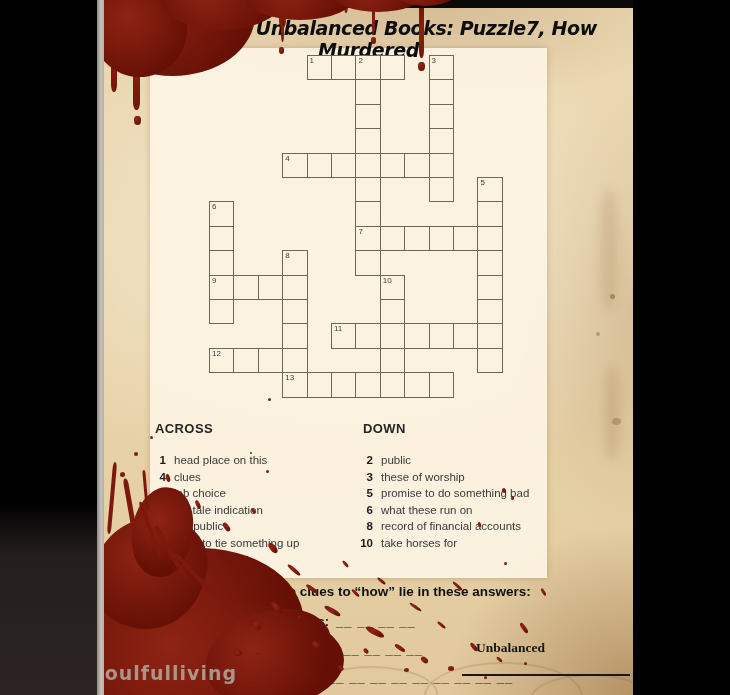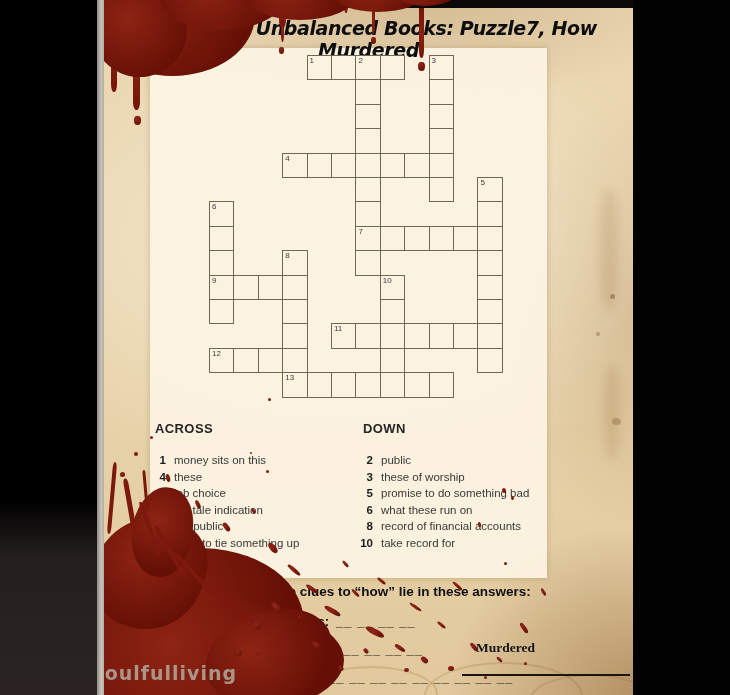--- a/index.html
+++ b/index.html
@@ -177,25 +177,25 @@
         <div class="cell" style="left: 251.4px; top: 372.2px;"></div>
         <div class="cell" style="left: 275.8px; top: 372.2px;"></div>
         <div class="cell" style="left: 300.2px; top: 372.2px;"></div>
         <div class="cell" style="left: 324.6px; top: 372.2px;"></div>
       </div>
 
     <div class="clue-header" style="left:51px;top:421px;text-align:center;">ACROSS</div>
     <div class="clue-list across" id="across-list" style="left:48px;top:452px;">
         <div class="clue-row">
           <span class="clue-num">1</span>
-          <span class="clue-txt">money sits on this</span>
+          <span class="clue-txt">head place on this</span>
         </div>
         <div class="clue-row">
           <span class="clue-num">4</span>
-          <span class="clue-txt">these</span>
+          <span class="clue-txt">clues</span>
         </div>
         <div class="clue-row">
           <span class="clue-num">7</span>
           <span class="clue-txt">job choice</span>
         </div>
         <div class="clue-row">
           <span class="clue-num">9</span>
           <span class="clue-txt">tell-tale indication</span>
         </div>
         <div class="clue-row">
@@ -229,41 +229,41 @@
         <div class="clue-row">
           <span class="clue-num">6</span>
           <span class="clue-txt">what these run on</span>
         </div>
         <div class="clue-row">
           <span class="clue-num">8</span>
           <span class="clue-txt">record of financial accounts</span>
         </div>
         <div class="clue-row">
           <span class="clue-num">10</span>
-          <span class="clue-txt">take record for</span>
+          <span class="clue-txt">take horses for</span>
         </div>
       </div>
 
     <div class="intro">The clues to “how” lie in these answers:</div>
     <div id="answer-lines">
         <div class="ans-row" style="top: 614px;">
           <span class="ans-label">1 across:</span>
           <span class="ans-blanks">__&nbsp;__&nbsp;__&nbsp;__</span>
         </div>
         <div class="ans-row" style="top: 642px;">
           <span class="ans-label">12 across:</span>
           <span class="ans-blanks">__&nbsp;__&nbsp;__&nbsp;__</span>
         </div>
         <div class="ans-row" style="top: 670px;">
           <span class="ans-label">2 down:</span>
           <span class="ans-blanks">__&nbsp;__&nbsp;__&nbsp;__&nbsp;__&nbsp;__&nbsp;__&nbsp;__&nbsp;__</span>
         </div>
       </div>
 
-    <div class="deduction">Murdered</div>
+    <div class="deduction">Unbalanced</div>
     <div class="deduction-line"></div>
 
     <div id="blood-top">
         <div class="blood pool" style="left: -14px; top: -46px; width: 165px; height: 122px; border-radius: 50%;"></div>
         <div class="blood pool" style="left: -12px; top: -18px; width: 95px; height: 95px; border-radius: 50%;"></div>
         <div class="blood pool" style="left: 55px; top: -36px; width: 125px; height: 66px; border-radius: 50%;"></div>
         <div class="blood pool" style="left: 140px; top: -30px; width: 112px; height: 50px; border-radius: 50%;"></div>
         <div class="blood pool" style="left: 228px; top: -26px; width: 92px; height: 38px; border-radius: 50%;"></div>
         <div class="blood pool" style="left: 288px; top: -24px; width: 66px; height: 30px; border-radius: 50%;"></div>
         <div class="drip" style="left: 7px; top: 4px; width: 6px; height: 88px;"></div>

